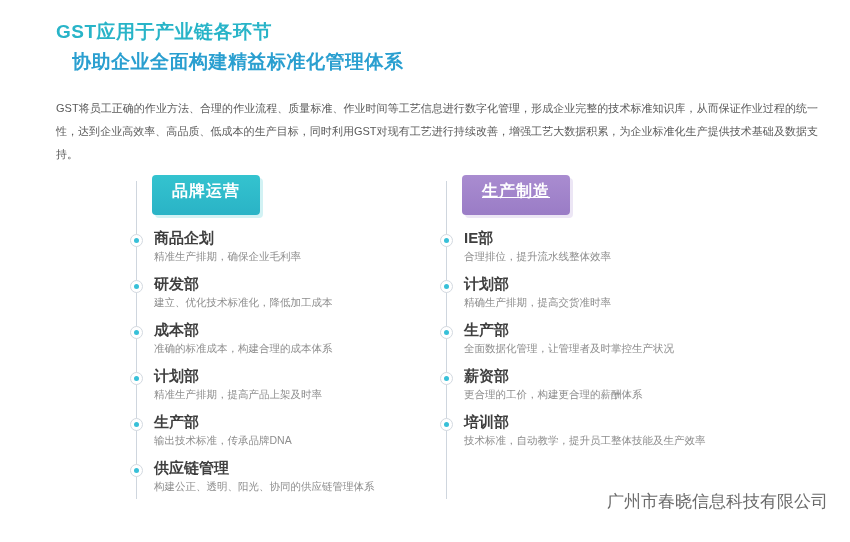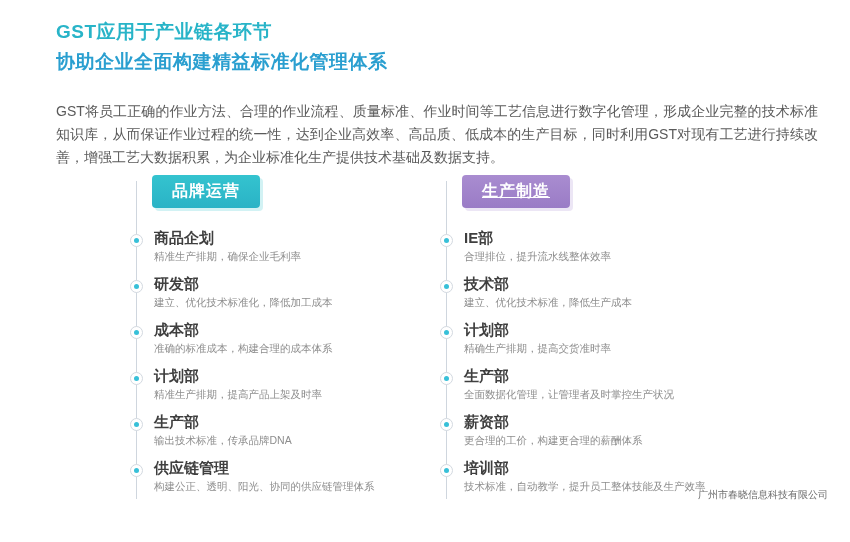--- a/index.html
+++ b/index.html
@@ -33,28 +33,28 @@
     letter-spacing: 0.5px;
     line-height: 28px;
     margin: 0;
   }
   .title-sub {
     font-size: 19px;
     font-weight: bold;
     color: #2a9fd0;
     letter-spacing: 0.5px;
     line-height: 28px;
-    margin: 2px 0 0 0;
+    margin: 2px 0 0 16px;
   }
   .intro {
     position: absolute;
     left: 56px;
     top: 86px;
     width: 762px;
-    font-size: 14px;
+    font-size: 11px;
     line-height: 23px;
     color: #5a5a5a;
     text-align: justify;
   }
   .columns {
     position: absolute;
     left: 0;
     top: 175px;
     width: 850px;
     height: 330px;
@@ -67,21 +67,21 @@
   .column-left { left: 124px; }
   .column-right { left: 434px; }
 
   .col-head {
     position: relative;
     display: inline-block;
     margin-left: 28px;
   }
   .col-head-pill {
     display: inline-block;
-    padding: 6px 20px 7px 20px;
+    padding: 6px 20px 14px 20px;
     border-radius: 4px;
     font-size: 16px;
     font-weight: bold;
     color: #ffffff;
     letter-spacing: 1px;
     line-height: 20px;
   }
   .pill-teal {
     background: linear-gradient(180deg, #34c3cf 0%, #2ab3c6 100%);
     box-shadow: 3px 3px 0 0 rgba(52,195,207,0.22);
@@ -141,22 +141,22 @@
   }
   .item-desc {
     font-size: 10.5px;
     color: #8d8d8d;
     line-height: 15px;
     margin: 0;
   }
   .footer {
     position: absolute;
     right: 22px;
-    bottom: 20px;
-    font-size: 10px;
+    bottom: 9px;
+    font-size: 17px;
     color: #6b6b6b;
     margin-left: 15px;
   }
 </style>
 </head>
 <body>
 
 <div class="page">
 
   <div class="header">
@@ -222,25 +222,20 @@
       </div>
       <div class="items">
 
 
         <div class="item">
           <span class="node"></span>
           <p class="item-title">IE部</p>
           <p class="item-desc">合理排位，提升流水线整体效率</p>
         </div>
 
-        <div class="item">
-          <span class="node"></span>
-          <p class="item-title">技术部</p>
-          <p class="item-desc">建立、优化技术标准，降低生产成本</p>
-        </div>
 
         <div class="item">
           <span class="node"></span>
           <p class="item-title">计划部</p>
           <p class="item-desc">精确生产排期，提高交货准时率</p>
         </div>
 
         <div class="item">
           <span class="node"></span>
           <p class="item-title">生产部</p>

